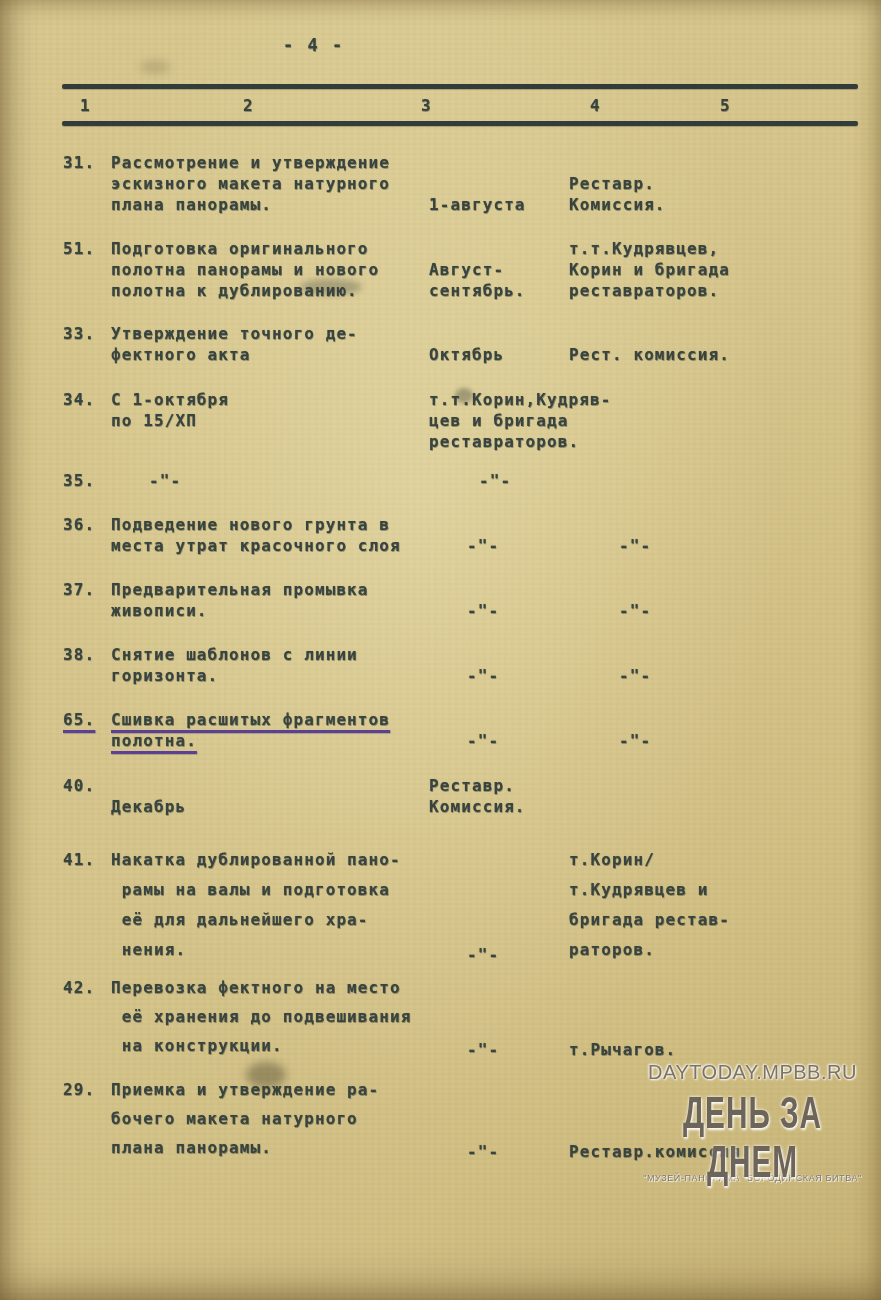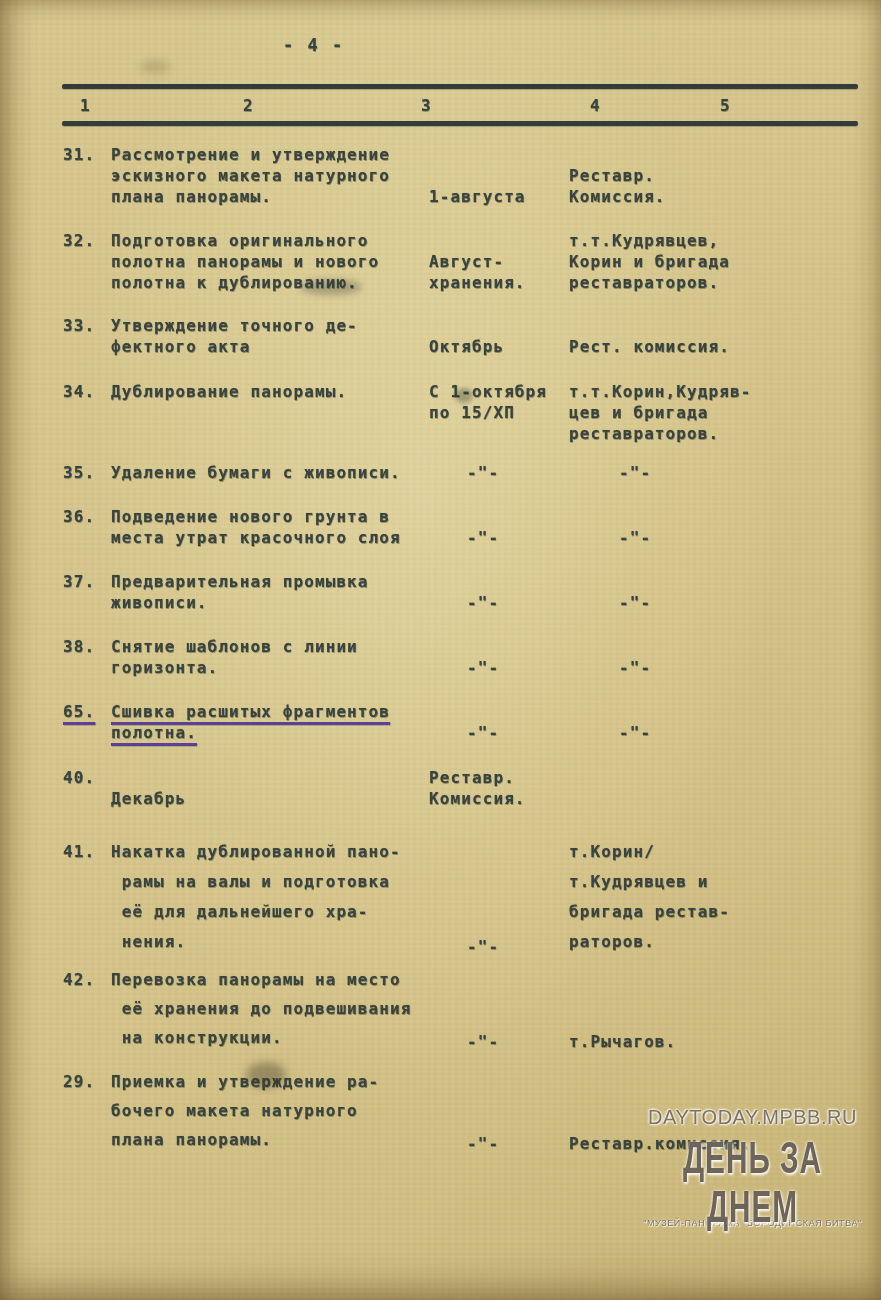--- a/index.html
+++ b/index.html
@@ -38,21 +38,21 @@
     background:linear-gradient(90deg,#2f3a38 0%,#3c4744 18%,#2c3836 35%,#3a4543 52%,#2e3937 70%,#39444 85%,#303b39 100%);
     background-color:#323d3b;
     border-radius:2px;
     box-shadow:0 1px 1px rgba(60,60,40,.3);
   }
   .rule.top{margin-top:30px;}
   .colnums{position:relative;height:32px;}
   .colnums span{position:absolute;top:7px;font-size:16px;letter-spacing:1px;}
   .cn1{left:80px;} .cn2{left:243px;} .cn3{left:421px;} .cn4{left:590px;} .cn5{left:720px;}
 
-  .tbl{margin-top:18px;}
+  .tbl{margin-top:26px;}
   .row{
     display:grid;
     grid-template-columns:48px 318px 140px auto;
     padding-left:63px;
     align-items:end;
     font-size:16px;
     line-height:21px;
     letter-spacing:1.1px;
   }
   .row .c2,.row .c3,.row .c4{white-space:pre-wrap;}
@@ -74,21 +74,21 @@
   .mb15{margin-bottom:15px;}
 
   .blot{position:absolute;border-radius:50%;filter:blur(4px);pointer-events:none;}
   .blot.b1{left:246px;top:1062px;width:40px;height:26px;background:rgba(58,52,34,.38);}
   .blot.b2{left:300px;top:279px;width:62px;height:16px;background:rgba(50,58,52,.30);filter:blur(3px);}
   .blot.b3{left:455px;top:388px;width:18px;height:15px;background:rgba(45,55,50,.35);filter:blur(2px);}
   .blot.b4{left:140px;top:60px;width:30px;height:14px;background:rgba(110,95,60,.25);}
 
   .watermark{
     position:absolute;
-    left:640px;top:1106px;width:225px;
+    left:640px;top:1061px;width:225px;
     text-align:center;
     font-weight:normal;
     pointer-events:none;
   }
   .wm-site{
     font-family:"Liberation Sans", sans-serif;
     font-size:20px;line-height:22px;
     color:#7d7468;
     letter-spacing:.5px;
     text-shadow:0 0 3px rgba(255,255,255,.95), 1px 1px 2px rgba(255,255,255,.85), -1px -1px 2px rgba(255,255,255,.7);
@@ -136,52 +136,50 @@
       <div class="c1 start">31.</div>
       <div class="c2 start">Рассмотрение и утверждение
 эскизного макета натурного
 плана панорамы.</div>
       <div class="c3">1-августа</div>
       <div class="c4">Реставр.
 Комиссия.</div>
     </div>
 
     <div class="row mb22">
-      <div class="c1 start">32.</div>
+      <div class="c1 start">51.</div>
       <div class="c2 start">Подготовка оригинального
 полотна панорамы и нового
 полотна к дублированию.</div>
       <div class="c3">Август-
-хранения.</div>
+сентябрь.</div>
       <div class="c4 start">т.т.Кудрявцев,
 Корин и бригада
 реставраторов.</div>
     </div>
 
     <div class="row mb24">
       <div class="c1 start">33.</div>
       <div class="c2 start">Утверждение точного де-
 фектного акта</div>
       <div class="c3">Октябрь</div>
       <div class="c4">Рест. комиссия.</div>
     </div>
 
     <div class="row topalign mb18">
       <div class="c1">34.</div>
-      <div class="c2">Дублирование панорамы.</div>
       <div class="c3">С 1-октября
 по 15/ХП</div>
       <div class="c4">т.т.Корин,Кудряв-
 цев и бригада
 реставраторов.</div>
     </div>
 
     <div class="row mb23">
       <div class="c1">35.</div>
-      <div class="c2">Удаление бумаги с живописи.</div>
       <div class="c3 dit3">-"-</div>
       <div class="c4 dit4">-"-</div>
     </div>
 
     <div class="row mb23">
       <div class="c1 start">36.</div>
       <div class="c2 start">Подведение нового грунта в
 места утрат красочного слоя</div>
       <div class="c3 dit3">-"-</div>
       <div class="c4 dit4">-"-</div>
@@ -226,21 +224,21 @@
  нения.</div>
       <div class="c3 dit3">-"-</div>
       <div class="c4 start ds30">т.Корин/
 т.Кудрявцев и
 бригада рестав-
 раторов.</div>
     </div>
 
     <div class="row mb15">
       <div class="c1 start ds29">42.</div>
-      <div class="c2 start ds29">Перевозка панорамы на место
+      <div class="c2 start ds29">Перевозка фектного на место
  её хранения до подвешивания
  на конструкции.</div>
       <div class="c3 dit3">-"-</div>
       <div class="c4">т.Рычагов.</div>
     </div>
 
     <div class="row">
       <div class="c1 start ds29">29.</div>
       <div class="c2 start ds29">Приемка и утверждение ра-
 бочего макета натурного

